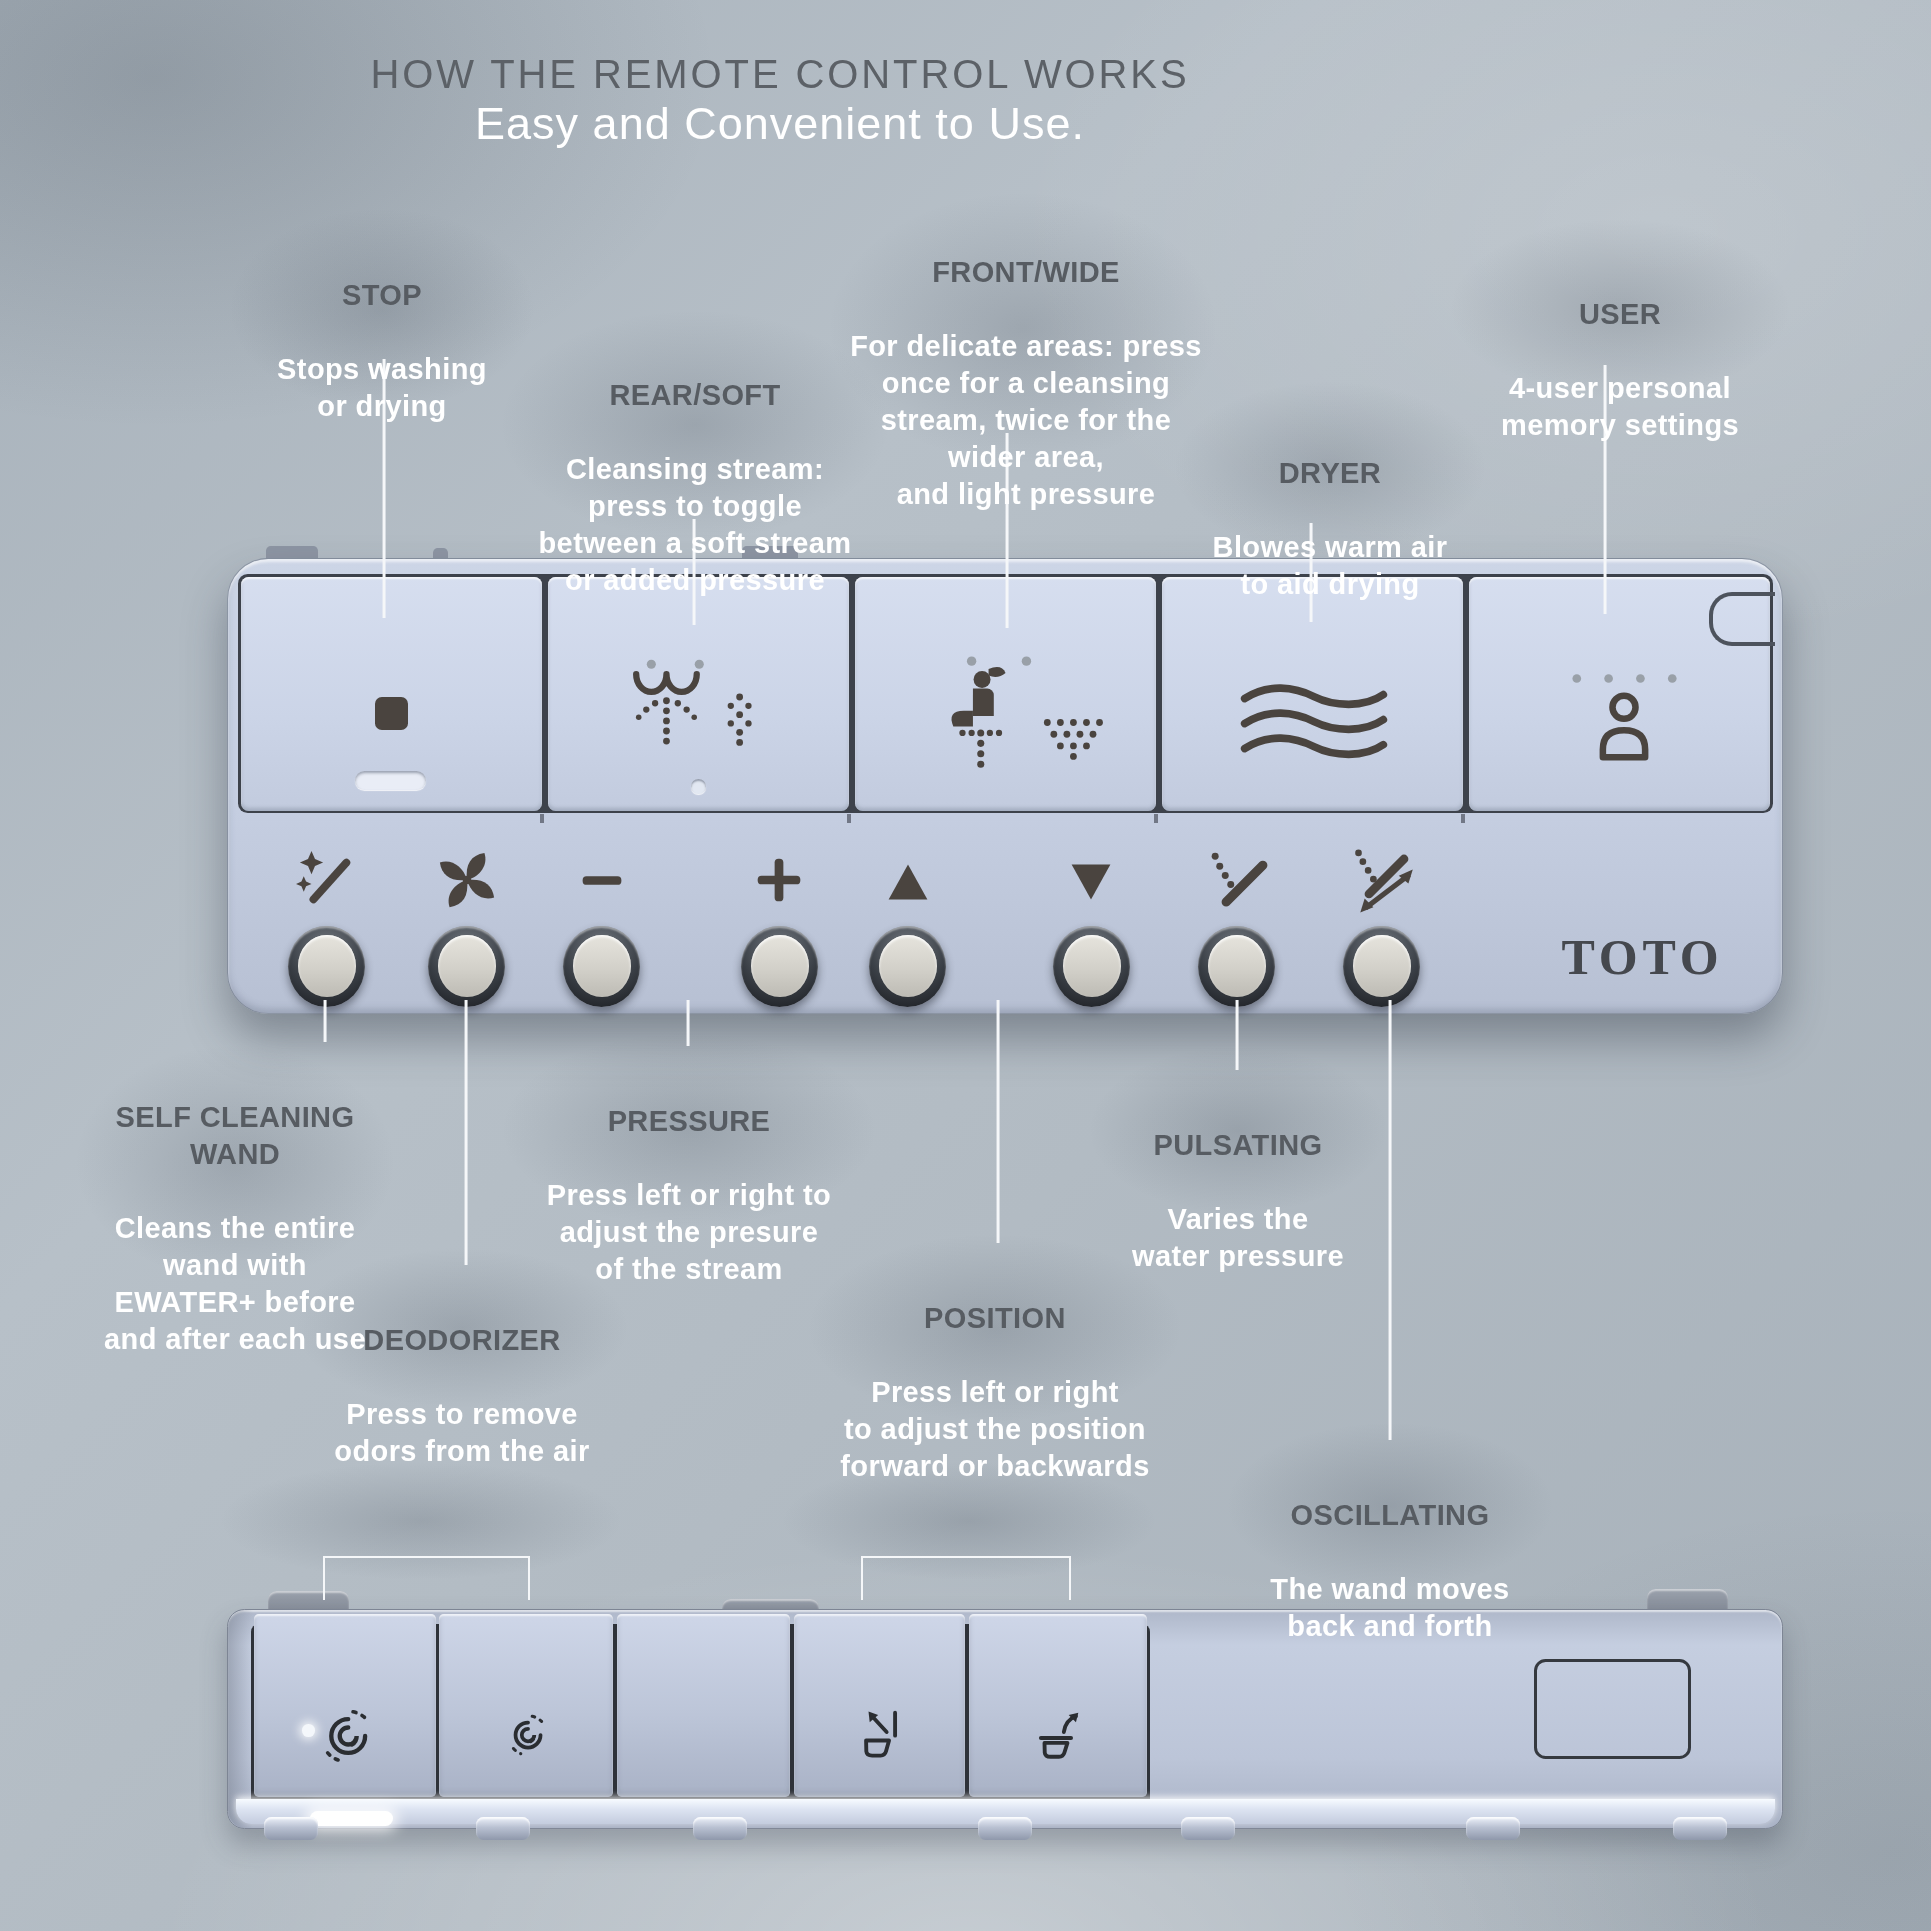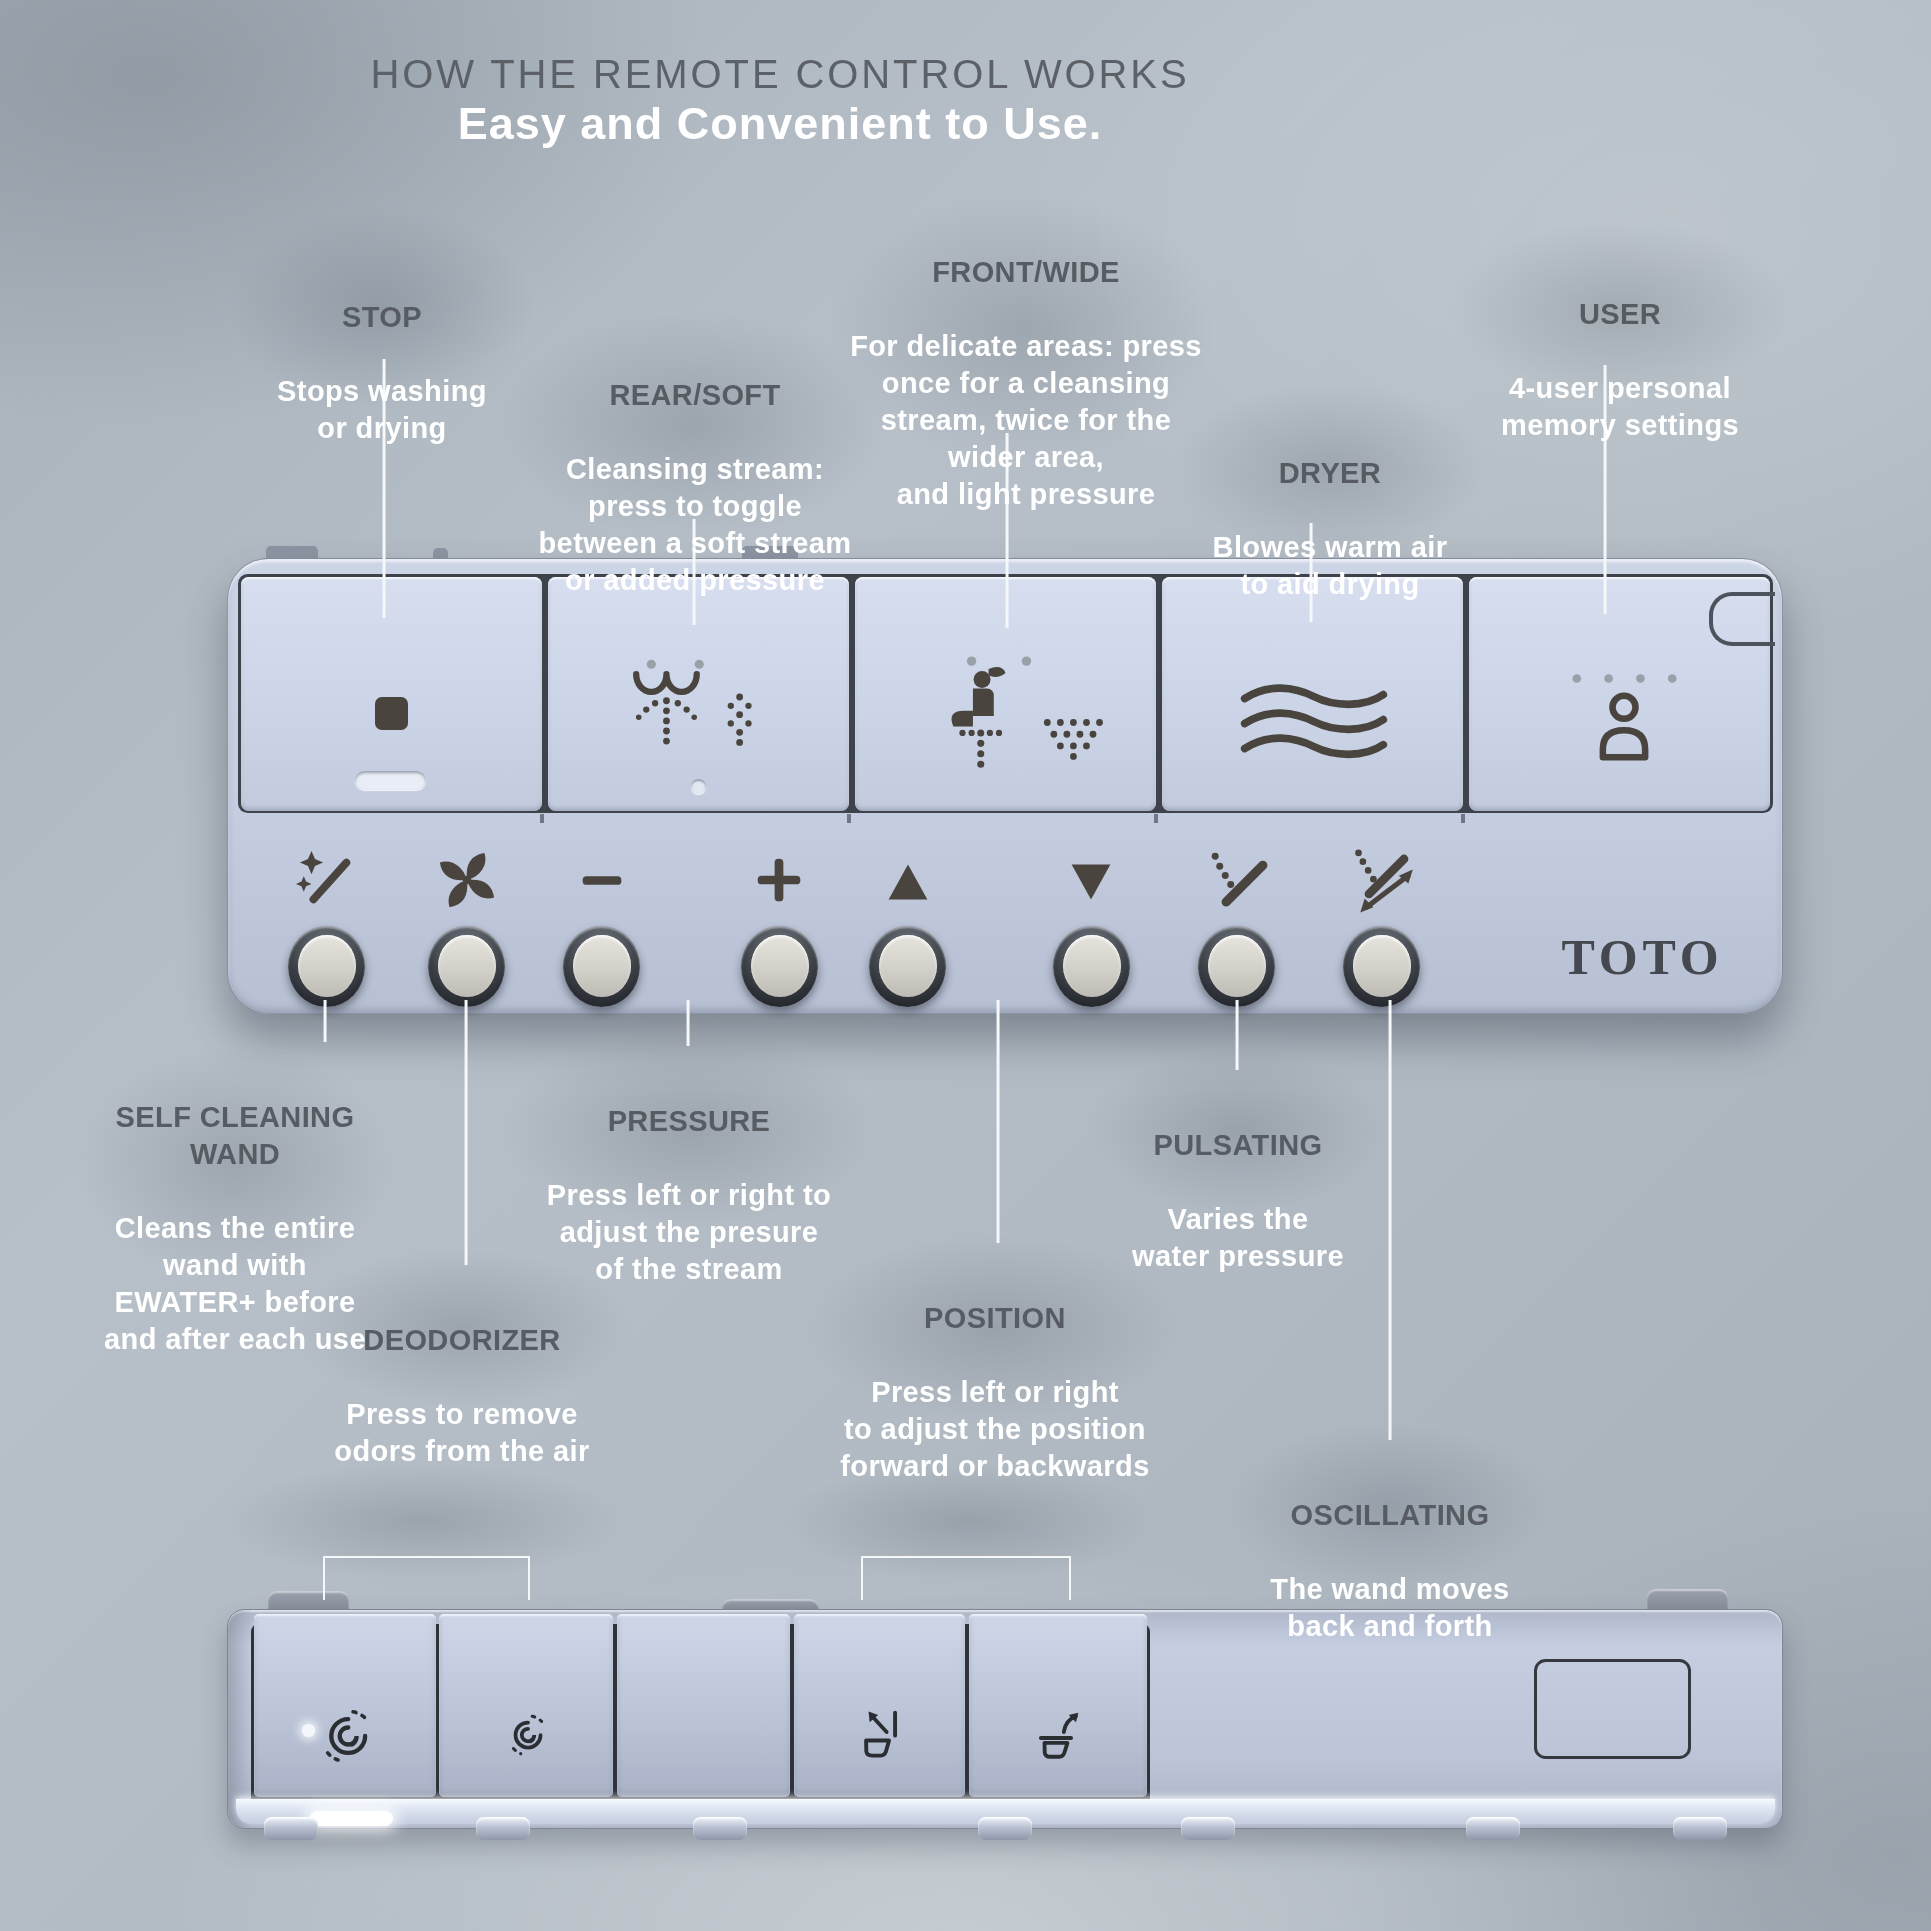--- a/index.html
+++ b/index.html
@@ -11,21 +11,21 @@
       radial-gradient(1062px 676px at 86% 12%, rgba(255,255,255,.14), rgba(255,255,255,0) 62%),
       radial-gradient(869px 541px at 8% 4%, rgba(35,45,56,.18), rgba(35,45,56,0) 65%),
       radial-gradient(869px 541px at 98% 96%, rgba(35,45,56,.10), rgba(35,45,56,0) 65%),
       linear-gradient(135deg,#a7b1ba 0%,#b7c0c8 34%,#b2bbc3 58%,#a6b0b9 100%);
   }
   .smudge{position:absolute;transform:translate(-50%,-50%);border-radius:50%;z-index:1;
     background:radial-gradient(closest-side,rgba(56,65,77,.20),rgba(56,65,77,0) 72%);}
   .title{position:absolute;left:780px;top:52px;transform:translateX(-50%);z-index:6;
     font-size:40px;font-weight:400;letter-spacing:2.9px;color:#5c6167;white-space:nowrap;}
   .subtitle{position:absolute;left:780px;top:98px;transform:translateX(-50%);z-index:6;
-    font-size:45px;font-weight:700;letter-spacing:1px;color:#ffffff;white-space:nowrap;}
+    font-size:45px;font-weight:400;letter-spacing:1px;color:#ffffff;white-space:nowrap;}
   .co{position:absolute;width:676px;transform:translateX(-50%);z-index:6;text-align:center;
     font-weight:700;font-size:29px;line-height:37px;letter-spacing:0.4px;white-space:pre-line;}
   .co .h{color:#575c62;margin-top:12px;}
   .co .b{color:#ffffff;}
   .lead{position:absolute;width:2.9px;transform:translateX(-50%);background:#f5f7f9;z-index:5;}
   .bracket{position:absolute;border:2.9px solid #f5f7f9;border-bottom:none;z-index:5;}
   
   #remote-front{position:absolute;left:227px;top:558px;width:1554px;height:454px;z-index:3;
     border-radius:41px;border:1.9px solid rgba(88,96,110,.55);
     background:linear-gradient(180deg,#ccd5e6 0%,#c6cfe2 52%,#b7c0d3 100%);
@@ -92,21 +92,21 @@
   <div class="smudge" style="left:462px;top:1328px;width:463px;height:222px"></div>
   <div class="smudge" style="left:995px;top:1328px;width:521px;height:261px"></div>
   <div class="smudge" style="left:1238px;top:1130px;width:415px;height:232px"></div>
   <div class="smudge" style="left:1390px;top:1506px;width:454px;height:232px"></div>
   <div class="smudge" style="left:421px;top:1521px;width:560px;height:164px"></div>
   <div class="smudge" style="left:969px;top:1521px;width:521px;height:164px"></div>
 
   <div class="title">HOW THE REMOTE CONTROL WORKS</div>
   <div class="subtitle">Easy and Convenient to Use.</div>
 
-  <div class="co" style="left:382px;top:250px">
+  <div class="co" style="left:382px;top:228px">
     <div class="h">STOP</div>
     <div class="b">Stops washing
 or drying</div>
   </div>
   <div class="co" style="left:695px;top:328px">
     <div class="h">REAR/SOFT</div>
     <div class="b">Cleansing stream:
 press to toggle
 between a soft stream
 or added pressure</div>

